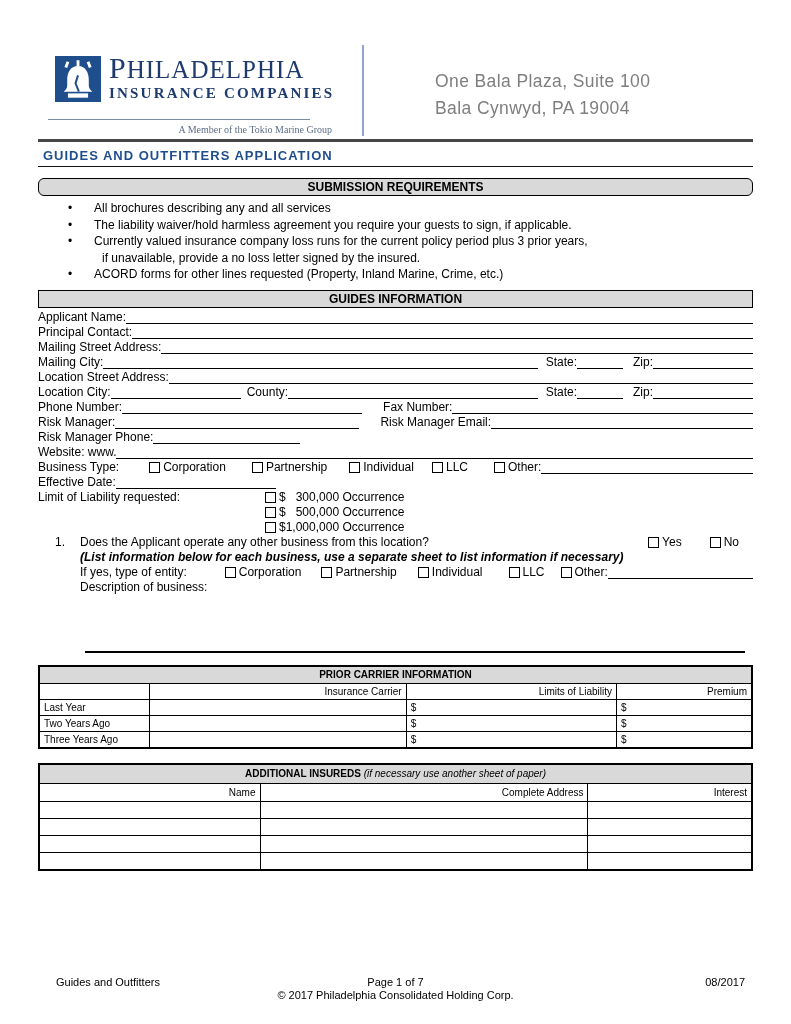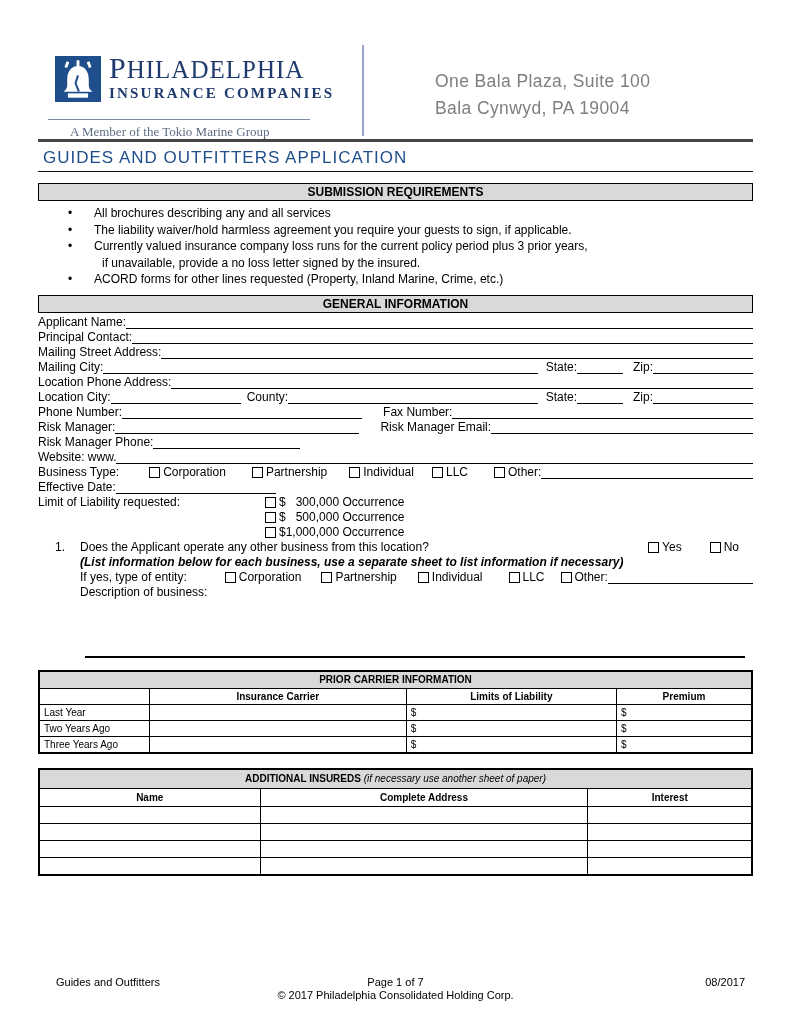--- a/index.html
+++ b/index.html
@@ -8,32 +8,32 @@
     background:#ffffff; font-family:"Liberation Sans","DejaVu Sans",sans-serif;
     color:#000; overflow:hidden;
   }
   
   .bell-box { position:absolute; left:55px; top:56px; width:46px; height:46px; background:#1f4e8c; }
   .brand { position:absolute; left:109px; top:55px; font-family:"Liberation Serif","DejaVu Serif",serif; color:#1e3a6e; }
   .brand-1 { font-size:25px; font-weight:400; letter-spacing:1px; line-height:26px; }
   .brand-1::first-letter { font-size:30px; }
   .brand-2 { font-size:15px; font-weight:700; letter-spacing:2.2px; line-height:17px; margin-top:2px; }
   .brand-rule { position:absolute; left:48px; top:119px; width:262px; height:1px; background:#7c8aa5; }
-  .tagline { position:absolute; left:70px; top:124px; width:262px; text-align:left;
-    font-family:"Liberation Serif","DejaVu Serif",serif; font-size:13px; color:#5e6d86; }
+  .tagline { position:absolute; left:70px; top:124px; width:262px; text-align:right;
+    font-family:"Liberation Serif","DejaVu Serif",serif; font-size:10px; color:#5e6d86; }
   .hdr-divider { position:absolute; left:362px; top:45px; width:2px; height:91px; background:#97a3cb; }
   .address { position:absolute; left:435px; top:68px; font-size:17.5px; color:#7e7e7e; line-height:27px; letter-spacing:0.4px; }
   
   .content { position:absolute; left:38px; top:0; width:715px; }
   .top-rule { margin-top:139px; height:3px; background:#474747; }
-  .page-title { margin-top:5px; padding:1px 0 3px 5px; font-size:17px; font-weight:400;
+  .page-title { margin-top:5px; padding:1px 0 3px 5px; font-size:13px; font-weight:700;
     letter-spacing:1px; color:#1f4e8c; border-bottom:1.5px solid #111; }
   .sec-bar { background:#d9d9d9; border:1.5px solid #000; text-align:center;
     font-size:12px; font-weight:700; line-height:14px; padding:1px 0; }
-  .sec-bar.sub { margin-top:11px; }
+  .sec-bar.sub { margin-top:11px;border-radius:6px; }
   .sec-bar.gen { margin-top:7px; }
   ul.bullets { margin:4px 0 0 0; padding:0; list-style:none; }
   ul.bullets li { display:flex; padding-left:30px; font-size:12px; line-height:16.5px; }
   ul.bullets .dot { width:26px; flex:0 0 26px; }
   .cont2 { padding-left:8px; }
   
   .rows { margin-top:1px; }
   .frow { display:flex; align-items:flex-end; height:15px; font-size:12px; }
   .lbl { white-space:pre; }
   .fill { flex:1 1 auto; border-bottom:1.5px solid #000; height:12px; }
@@ -45,21 +45,21 @@
   .pre { white-space:pre; }
   .sp227 { flex:0 0 227px; }
   .italic-note { font-weight:700; font-style:italic; }
   .indent42 { padding-left:42px; }
   .blank-space { height:57px; }
   .write-line { border-top:2px solid #000; margin:0 8px 0 47px; }
   
   table.tbl { border-collapse:collapse; width:100%; table-layout:fixed; border:2px solid #000; font-size:10px; }
   table.tbl td { border:1.5px solid #000; padding:0 4px; overflow:hidden; }
   .tbl .bar-cell { background:#d9d9d9; text-align:center; font-weight:700; height:16px; }
-  .tbl .colhead { font-weight:700; text-align:center; height:15px; }
+  .tbl .colhead { font-weight:400; text-align:right; height:15px; }
   .tbl .drow td { height:15px; }
   table.prior { margin-top:12px; }
   table.adds { margin-top:14px; }
   table.adds .bar-cell { height:18px; }
   table.adds .colhead { height:17px; }
   table.adds .drow td { height:16px; }
   .ital { font-style:italic; font-weight:400; }
   
   .footer { position:absolute; left:38px; top:976px; width:715px; font-size:11px; }
   .f-left { position:absolute; left:10px; top:0;margin-left:8px; }
@@ -113,21 +113,21 @@
           <div>Currently valued insurance company loss runs for the current policy period plus 3 prior years,</div>
           <div class="cont2">if unavailable, provide a no loss letter signed by the insured.</div>
         </div>
       </li>
       <li>
         <span class="dot">•</span>
         <span>ACORD forms for other lines requested (Property, Inland Marine, Crime, etc.)</span>
       </li>
     </ul>
 
-    <div class="sec-bar gen">GENERAL INFORMATION</div>
+    <div class="sec-bar gen">GUIDES INFORMATION</div>
 
     <div class="rows">
       <div class="frow">
         <span class="lbl">Applicant Name:</span>
         <span class="fill"></span>
       </div>
       <div class="frow">
         <span class="lbl">Principal Contact:</span>
         <span class="fill"></span>
       </div>
@@ -137,21 +137,21 @@
       </div>
       <div class="frow">
         <span class="lbl">Mailing City:</span>
         <span class="fill"></span>
         <span class="lbl ml8">State:</span>
         <span class="fill w46"></span>
         <span class="lbl ml10">Zip:</span>
         <span class="fill w100"></span>
       </div>
       <div class="frow">
-        <span class="lbl">Location Phone Address:</span>
+        <span class="lbl">Location Street Address:</span>
         <span class="fill"></span>
       </div>
       <div class="frow">
         <span class="lbl">Location City:</span>
         <span class="fill w130"></span>
         <span class="lbl ml6">County:</span>
         <span class="fill"></span>
         <span class="lbl ml8">State:</span>
         <span class="fill w46"></span>
         <span class="lbl ml10">Zip:</span>

